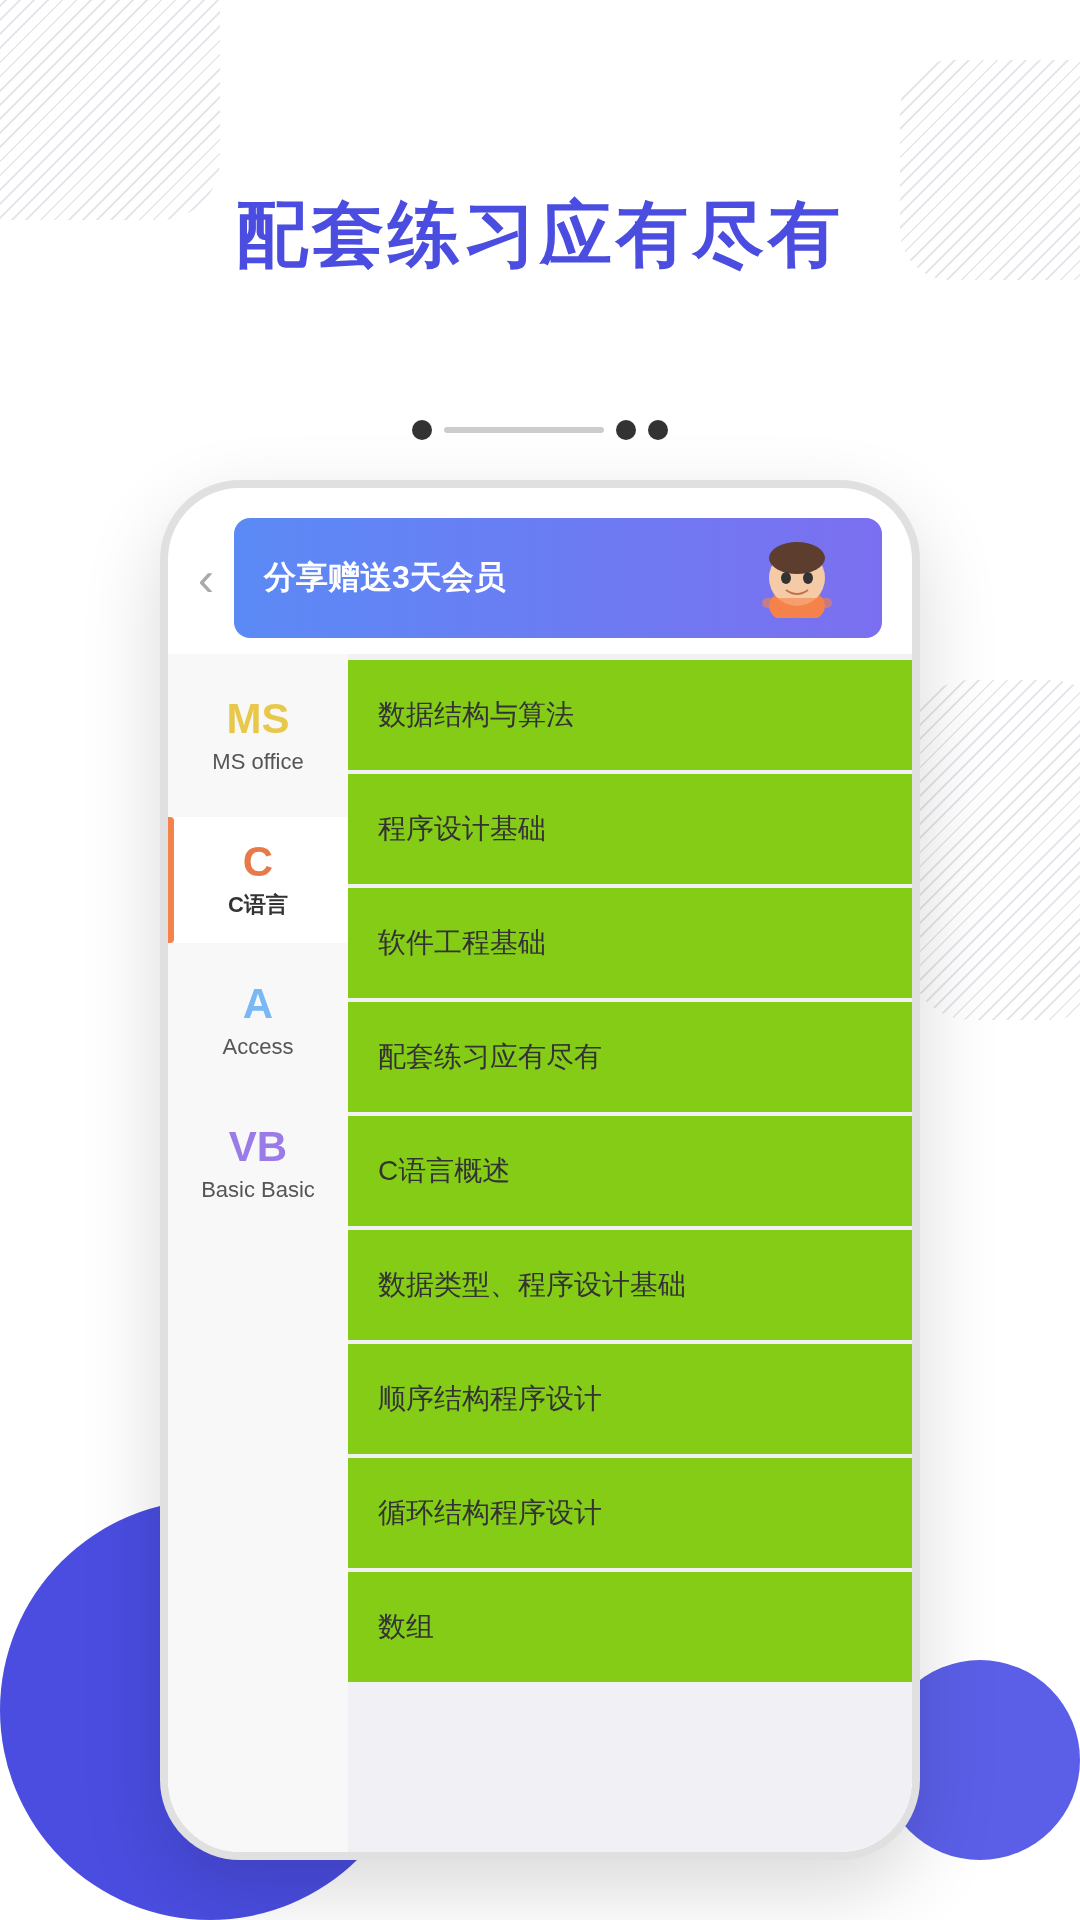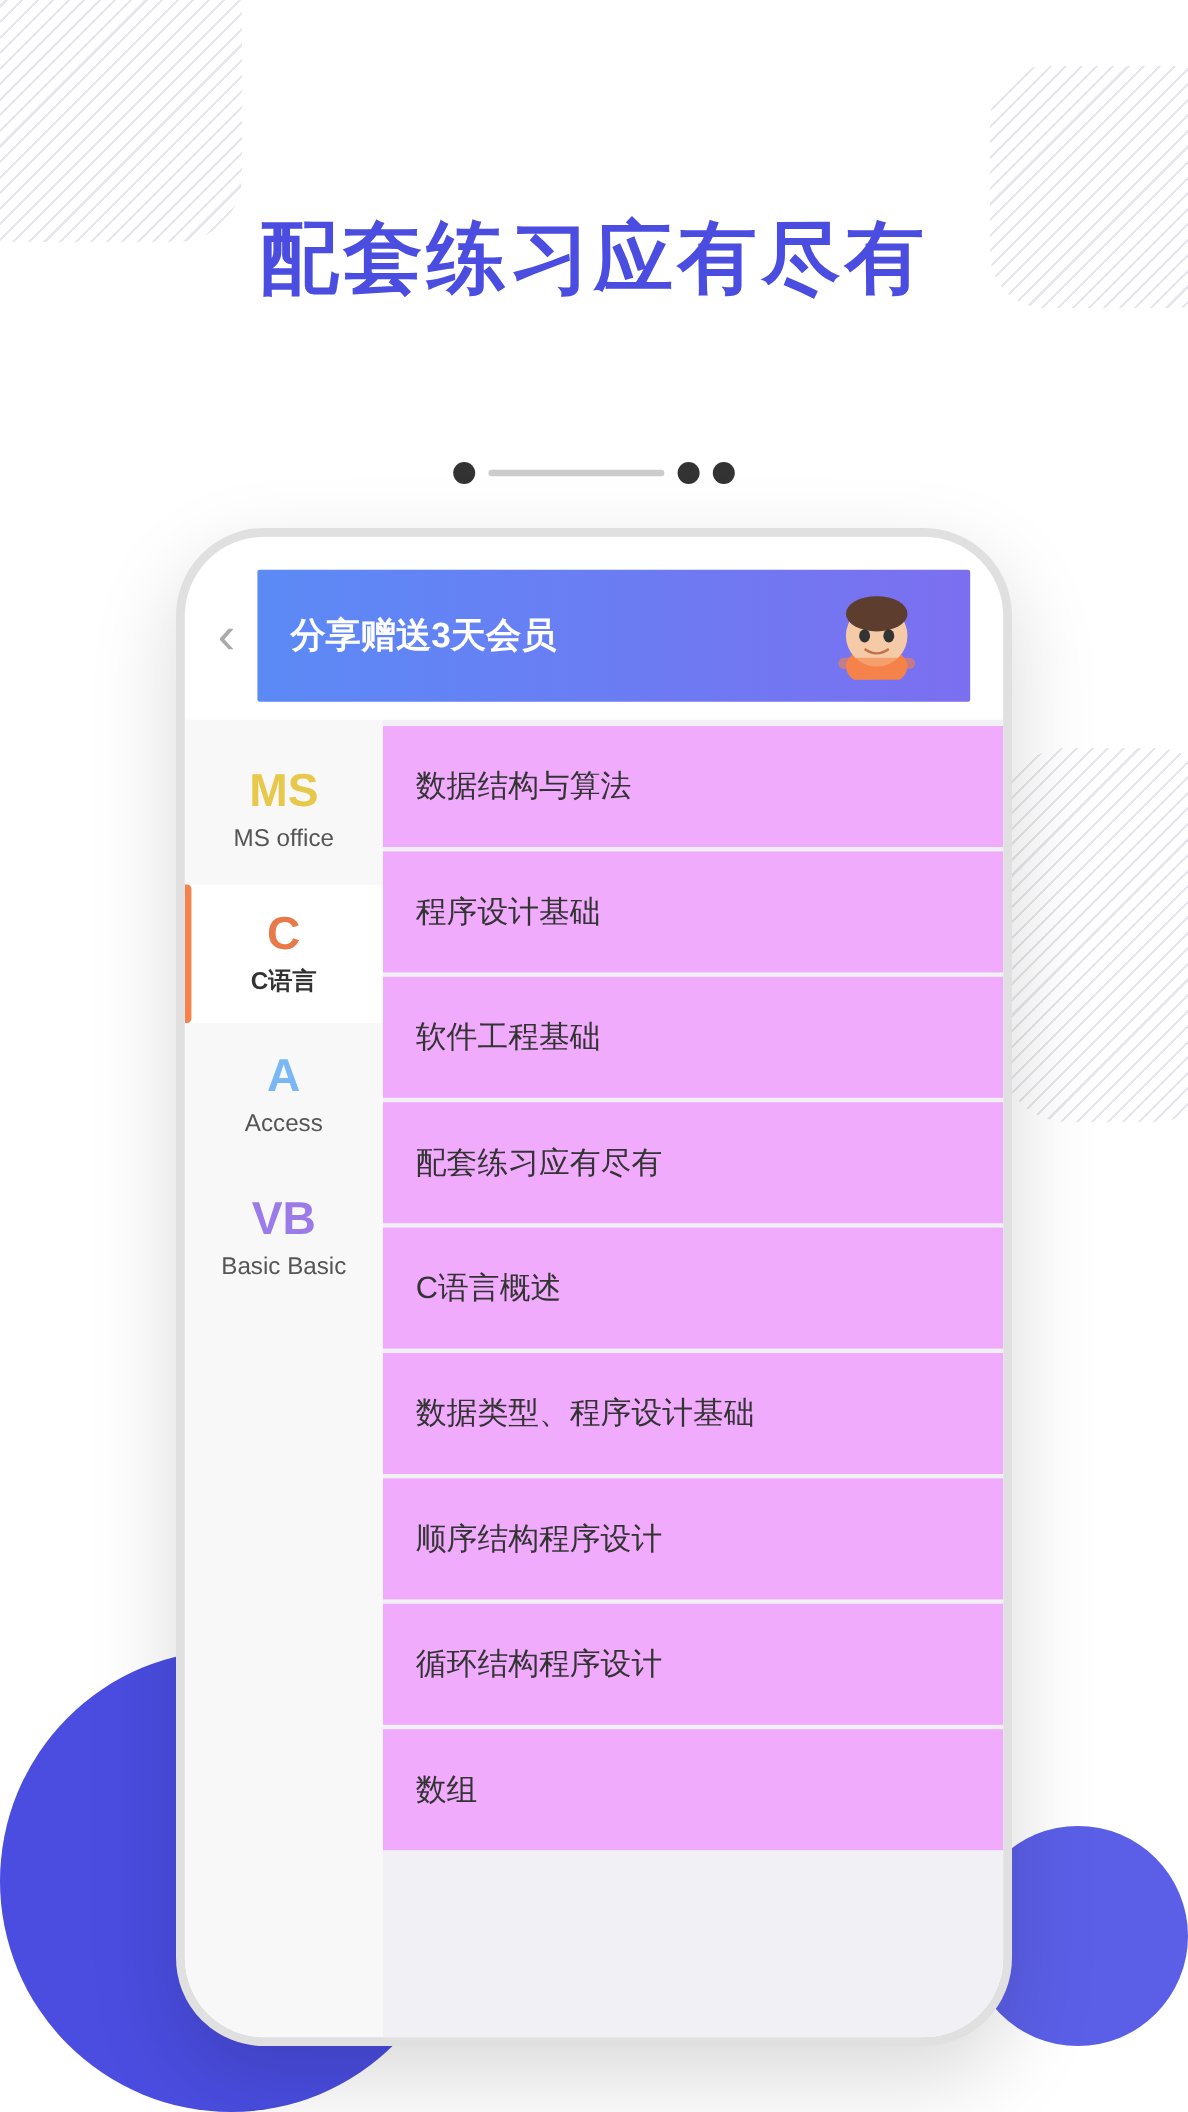--- a/index.html
+++ b/index.html
@@ -141,21 +141,21 @@
       border-radius: 72px;
       overflow: hidden;
       display: flex;
       flex-direction: column;
     }
 
     
     .top-banner {
       background: linear-gradient(90deg, #5b8af5, #7b6ff0);
       margin: 24px 24px 0 24px;
-      border-radius: 2px;
+      border-radius: 16px;
       padding: 20px 30px;
       display: flex;
       align-items: center;
       justify-content: space-between;
       position: relative;
       overflow: hidden;
     }
 
     
     .content-area {
@@ -167,21 +167,21 @@
     
     .sidebar {
       width: 180px;
       background: #f8f8f8;
       overflow-y: auto;
       flex-shrink: 0;
       display: flex;
       flex-direction: column;
       align-items: center;
       padding-top: 20px;
-      gap: 3px;
+      gap: 16px;
     }
     .sidebar-item {
       width: 100%;
       display: flex;
       flex-direction: column;
       align-items: center;
       padding: 24px 10px;
       cursor: pointer;
       position: relative;
     }
@@ -219,21 +219,21 @@
     .main-list {
       flex: 1;
       overflow-y: auto;
       background: #f0f0f5;
       padding: 6px 0;
       display: flex;
       flex-direction: column;
       gap: 4px;
     }
     .list-item {
-      background: #f0abfc;
+      background: #84cc16;
       padding: 36px 30px;
       font-size: 28px;
       color: #333;
       cursor: pointer;
     }
 
     
     .back-area {
       position: absolute;
       left: 24px;

